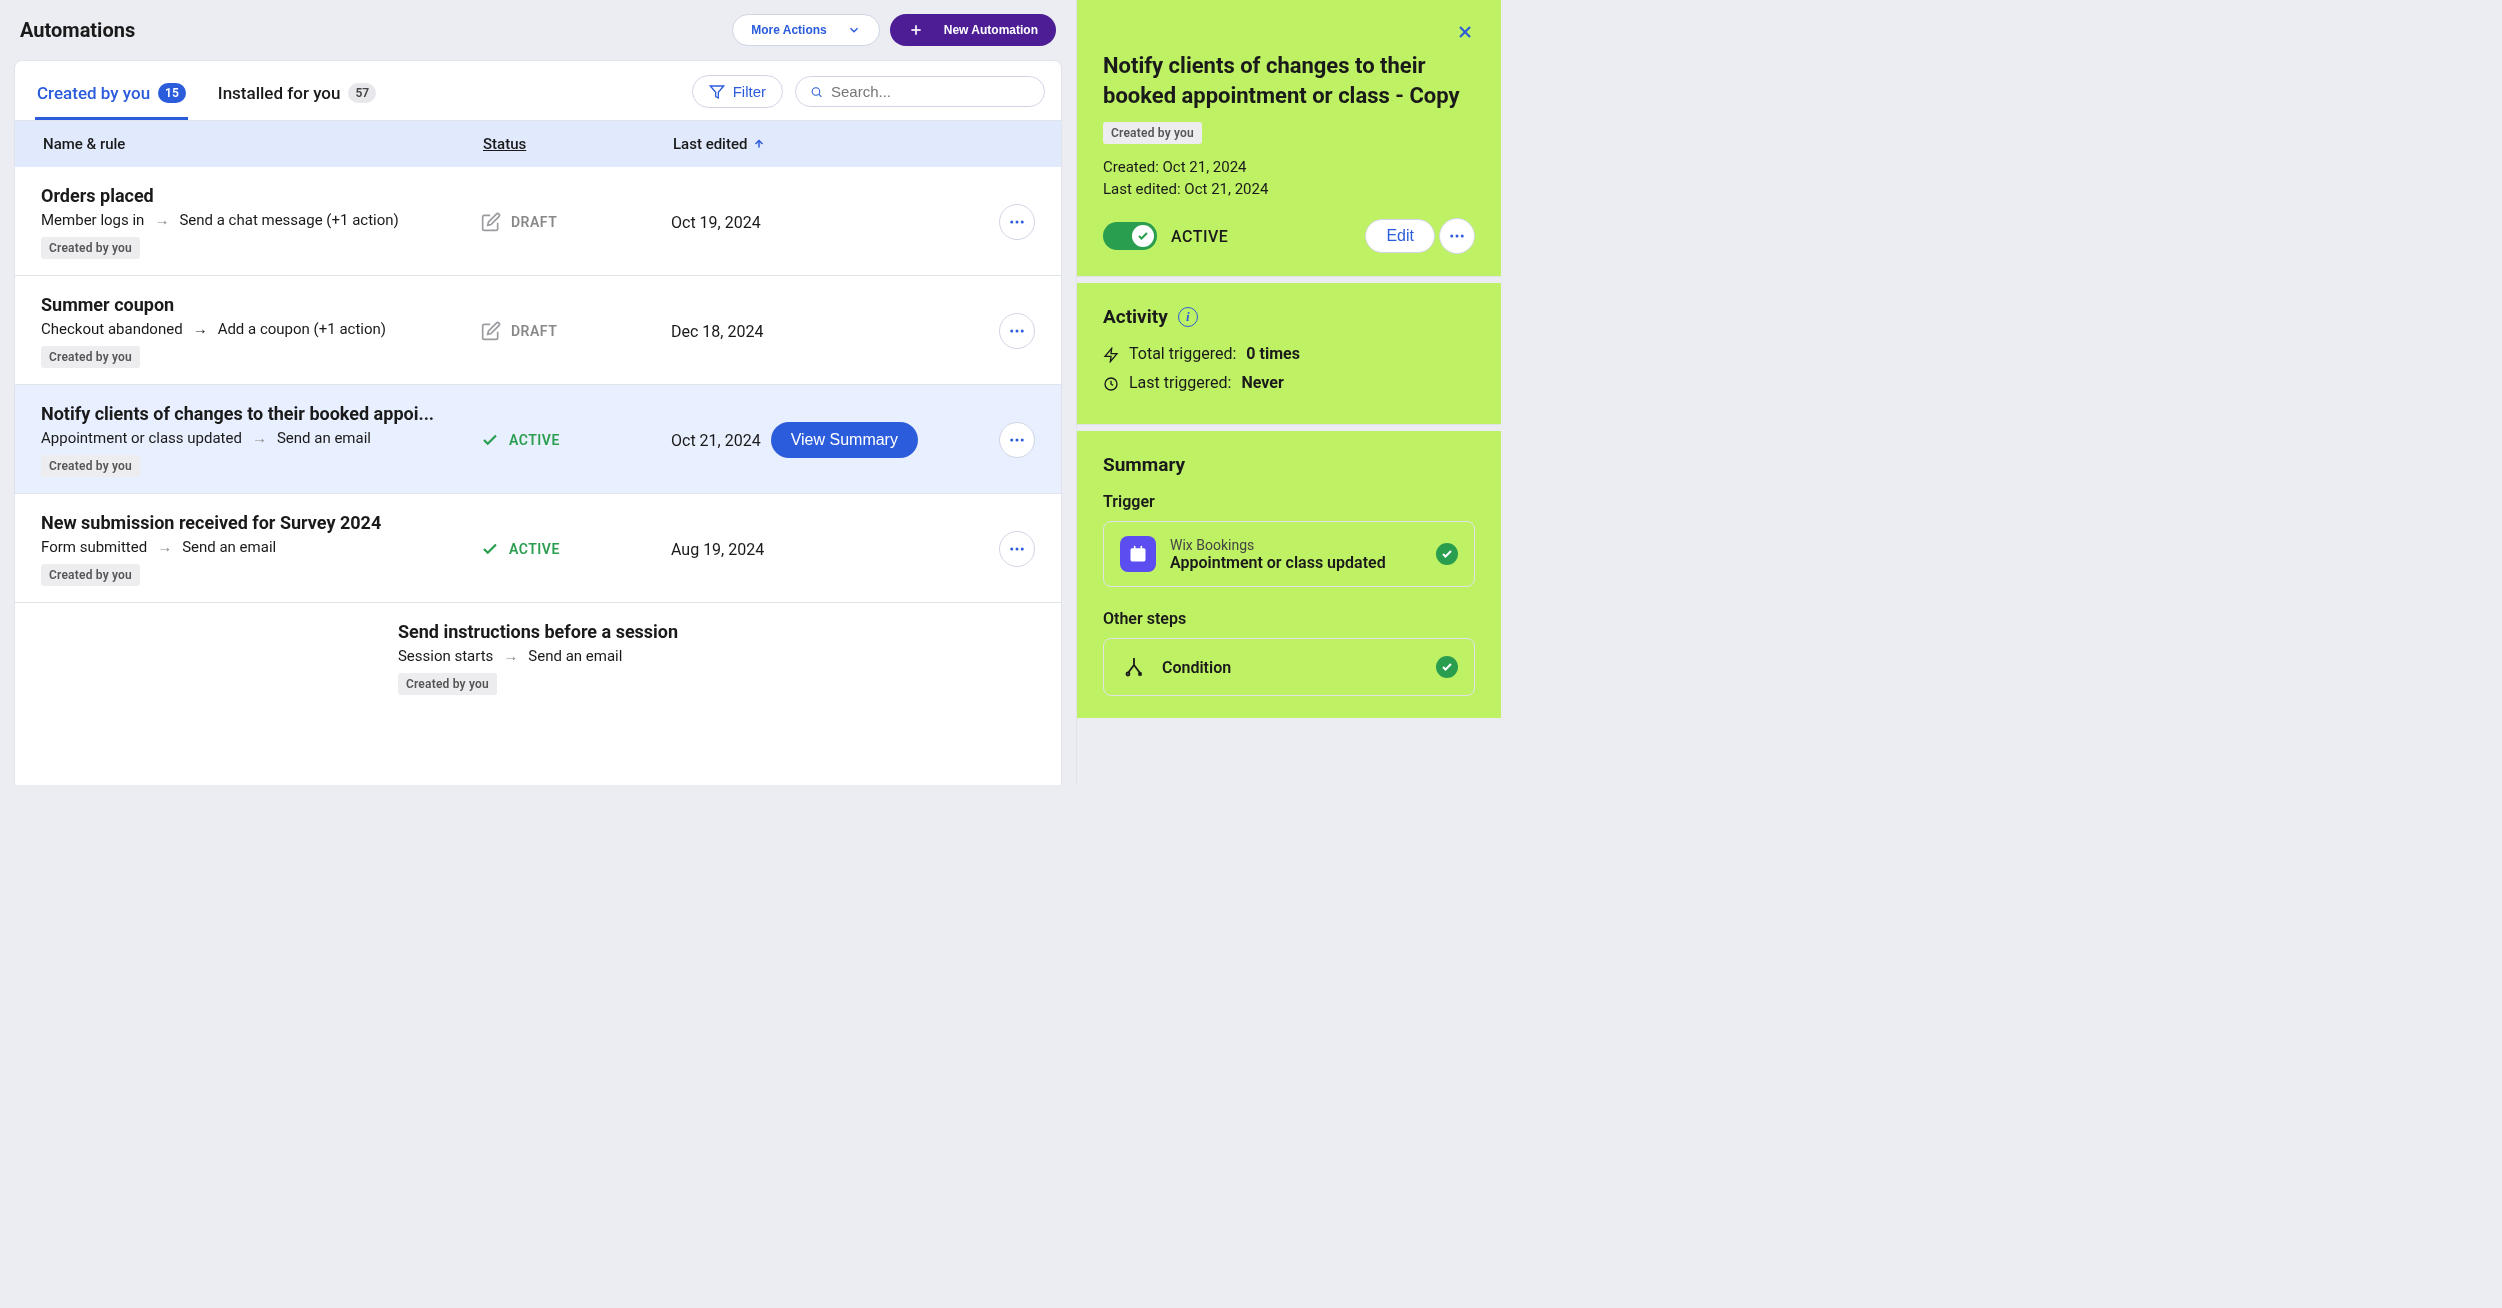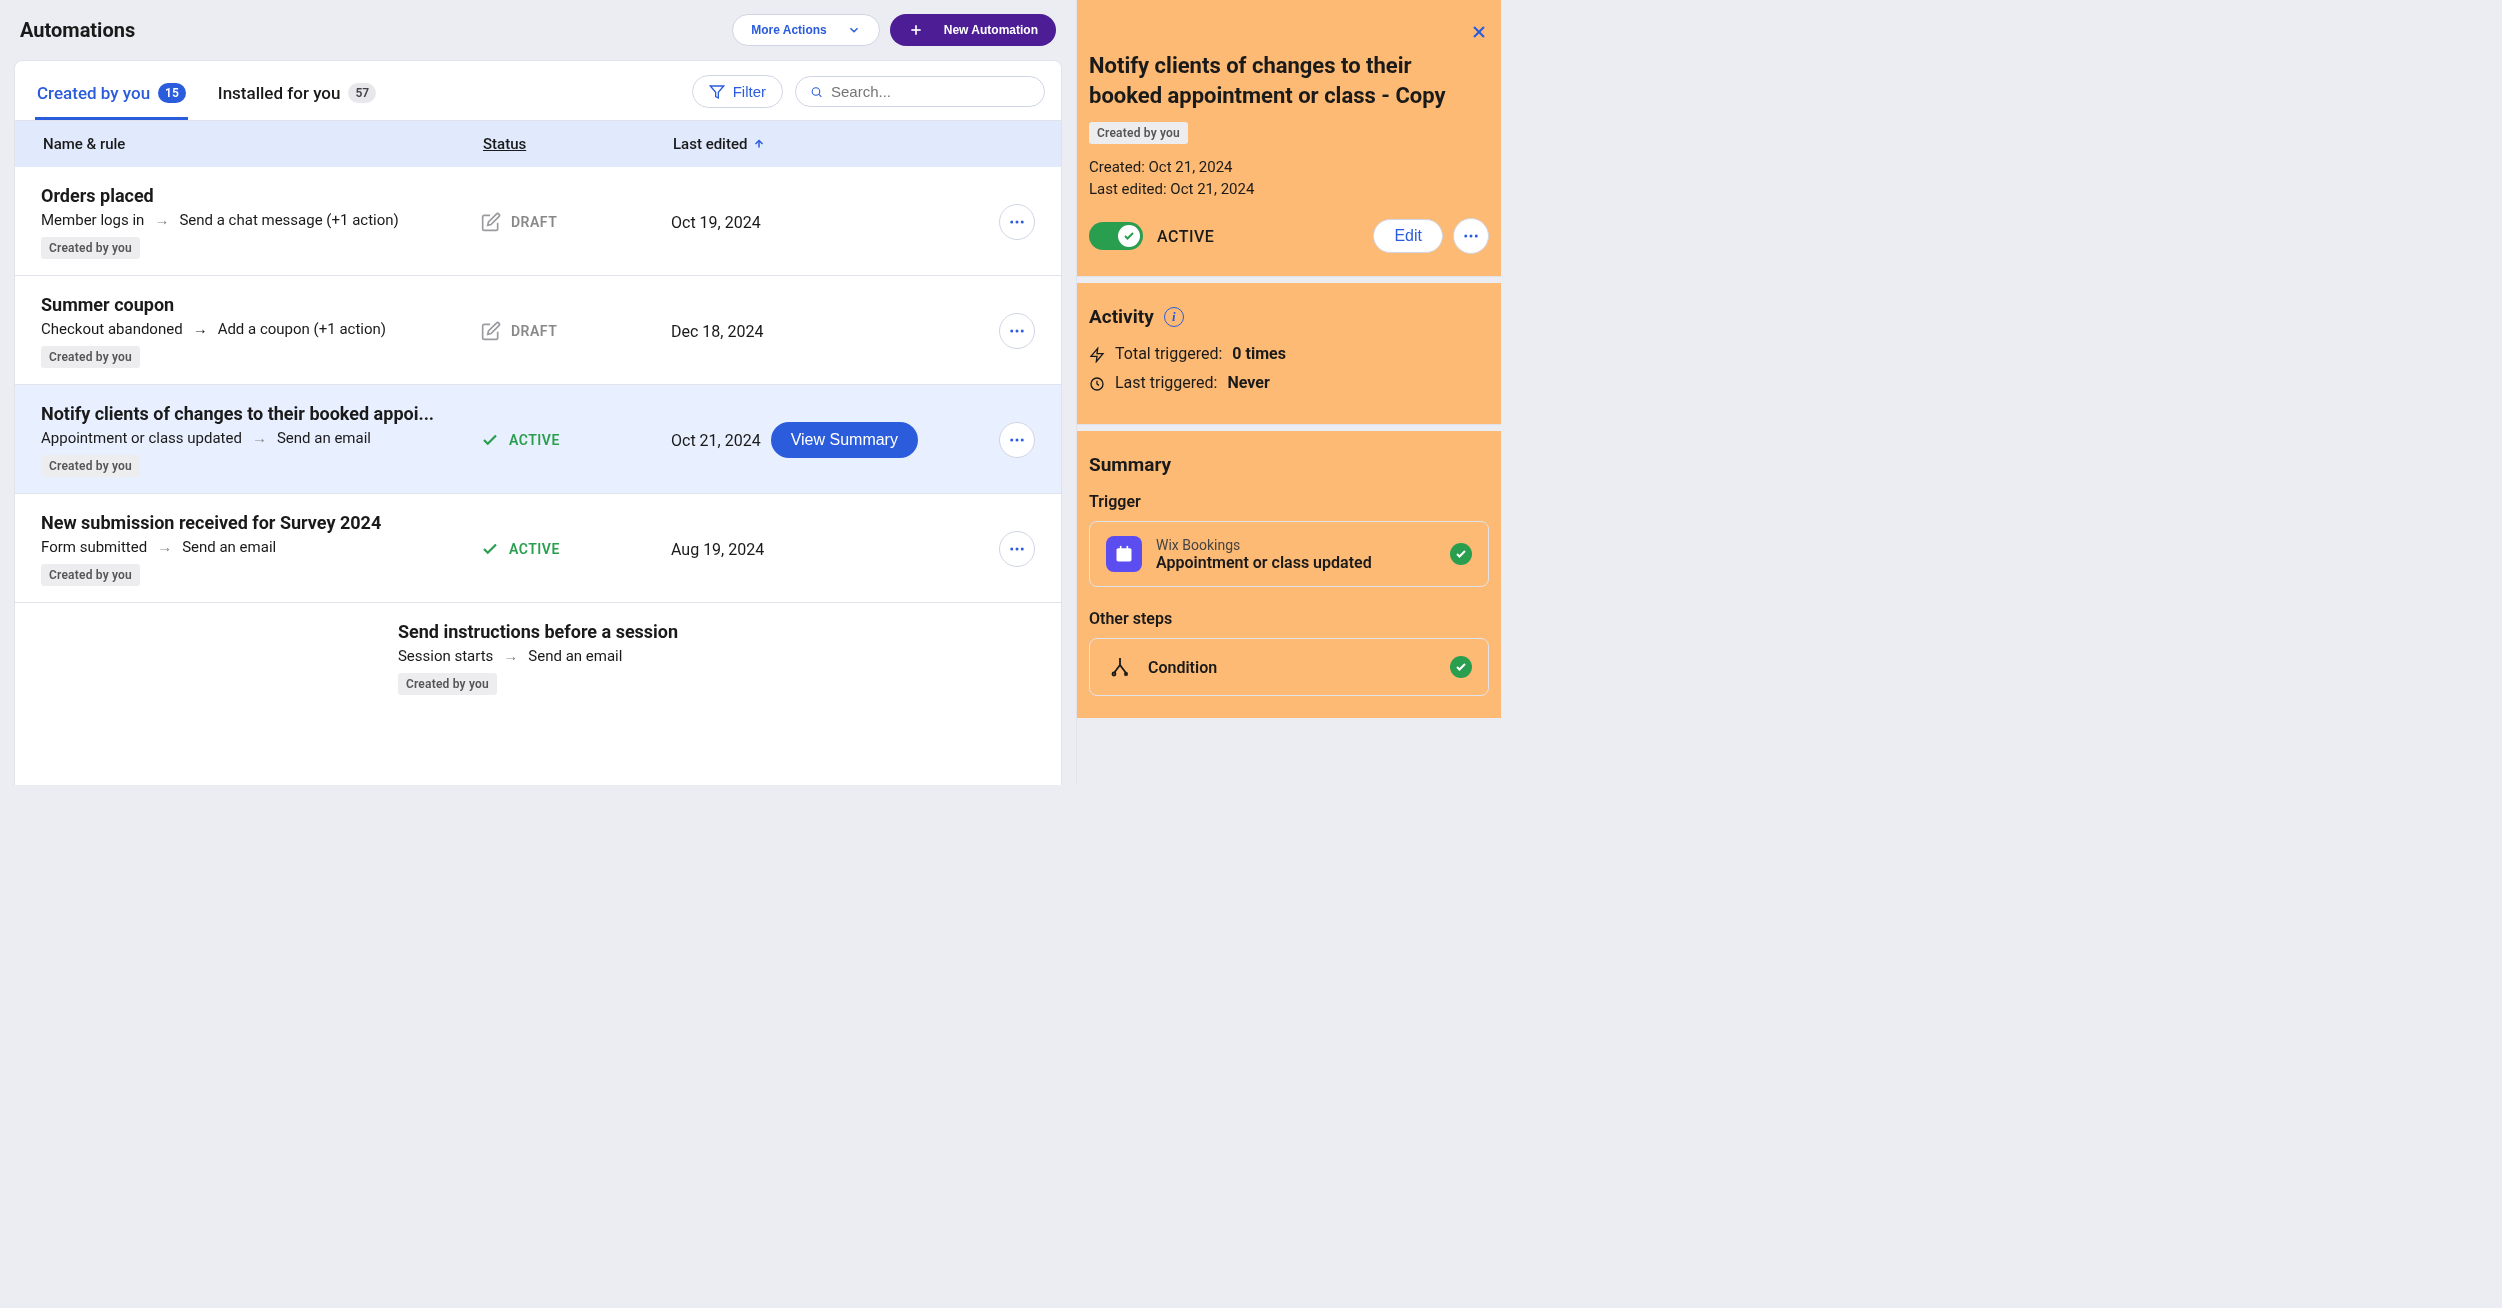--- a/index.html
+++ b/index.html
@@ -164,38 +164,38 @@
 
     
     .side {
       width: 425px;
       background: #ecedf2;
       border-left: 1px solid #e1e3eb;
       display: flex;
       flex-direction: column;
       gap: 6px;
     }
-    .side-card { background: #fdba74; padding: 22px 12px; }
+    .side-card { background: #bef264; padding: 22px 26px; }
     .side-card.bordered { border-bottom: 1px solid #e1e3eb; }
     .close-row { display: flex; justify-content: flex-end; margin-bottom: 6px;}
     .close-btn { color: #2b5cdc; cursor: pointer; background: none; border: none; padding: 0;}
     .side-title { font-size: 22px; font-weight: 700; line-height: 1.35; margin-bottom: 12px; }
     .side-meta { font-size: 15px; color: #1a1a1a; margin-bottom: 4px; }
     .status-row { display: flex; align-items: center; justify-content: space-between; margin-top: 20px;}
     .status-left { display: flex; align-items: center; gap: 14px; }
     .toggle {
       width: 54px; height: 28px; background: #2a9e4f; border-radius: 14px;
       position: relative; display: flex; align-items: center;
     }
     .toggle .knob {
       width: 22px; height: 22px; background: #fff; border-radius: 50%;
       position: absolute; right: 3px; display: flex; align-items: center; justify-content: center;
     }
     .status-text { font-size: 16px; font-weight: 500; letter-spacing: 0.5px;}
-    .status-right { display: flex; align-items: center; gap: 10px; }
+    .status-right { display: flex; align-items: center; gap: 4px; }
     .edit-btn {
       border: 1px solid #d0d5e5;
       background: #fff;
       color: #2b5cdc;
       padding: 7px 20px;
       border-radius: 20px;
       font-size: 16px;
       cursor: pointer;
     }
     .section-title { font-size: 19px; font-weight: 700; display: flex; align-items: center; gap: 10px; margin-bottom: 16px;}

